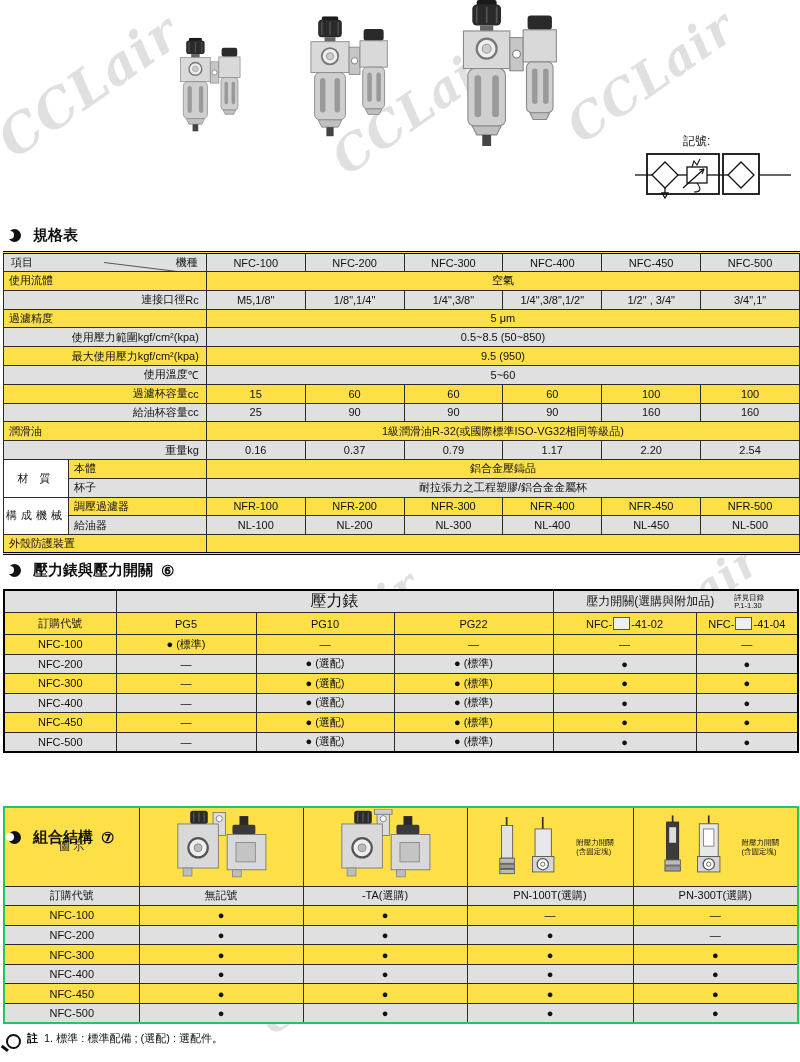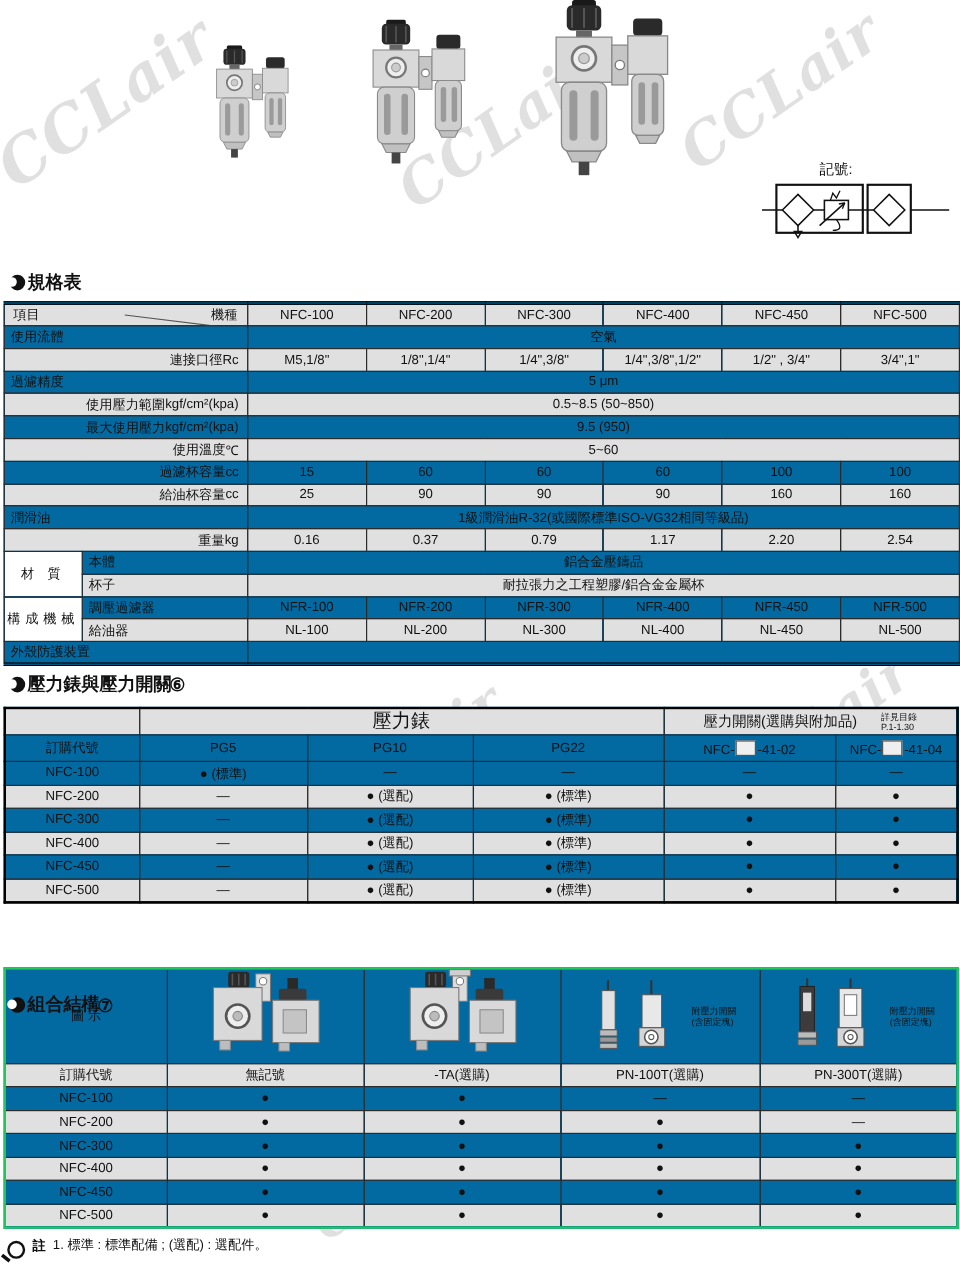--- a/index.html
+++ b/index.html
@@ -7,26 +7,26 @@
     width:800px;height:1062px;position:relative;background:#fff;color:#111;
     font-family:"Liberation Sans",sans-serif;overflow:hidden;
   }
   
   .wm{
     position:absolute;font-family:"DejaVu Serif",serif;font-style:italic;font-weight:bold;
     color:#9a9a9a;opacity:.3;transform:rotate(-35deg);letter-spacing:1px;white-space:nowrap;
     pointer-events:none;z-index:0;
   }
   
-  .sec{position:absolute;display:flex;align-items:center;gap:2px;font-size:15px;font-weight:bold;z-index:3;}
+  .sec{position:absolute;display:flex;align-items:center;gap:12px;font-size:15px;font-weight:bold;z-index:3;}
   .bullet{width:13px;height:13px;border-radius:50%;background:#111;position:relative;display:inline-block;flex:0 0 13px;}
   .bullet::after{content:"";position:absolute;left:-2px;top:2px;width:8px;height:8px;border-radius:50%;background:#fff;}
   .circnum{font-weight:bold;font-size:15px;}
   
-  table{border-collapse:collapse;table-layout:fixed;position:absolute;left:3px;background:#0369a1;z-index:2;}
+  table{border-collapse:collapse;table-layout:fixed;position:absolute;left:3px;background:#fde047;z-index:2;}
   td{border:1px solid #2b2b2b;font-size:11px;text-align:center;padding:0 2px;overflow:hidden;white-space:nowrap;vertical-align:middle;}
   tr.g td{background:#e0e0e0;}
   .t1{top:251px;border-top:3px double #000;border-bottom:3px double #000;}
   .t1 tr{height:18.8px;}
   .t1 tr.hdr{height:19px;}
   .t2{top:589px;border:2px solid #000;}
   .t2 tr{height:19.5px;}
   .t2 tr.hd{height:22px;}
   .t3{top:806px;border:2px solid #22c55e;}
   .t3 tr{height:19.6px;}

